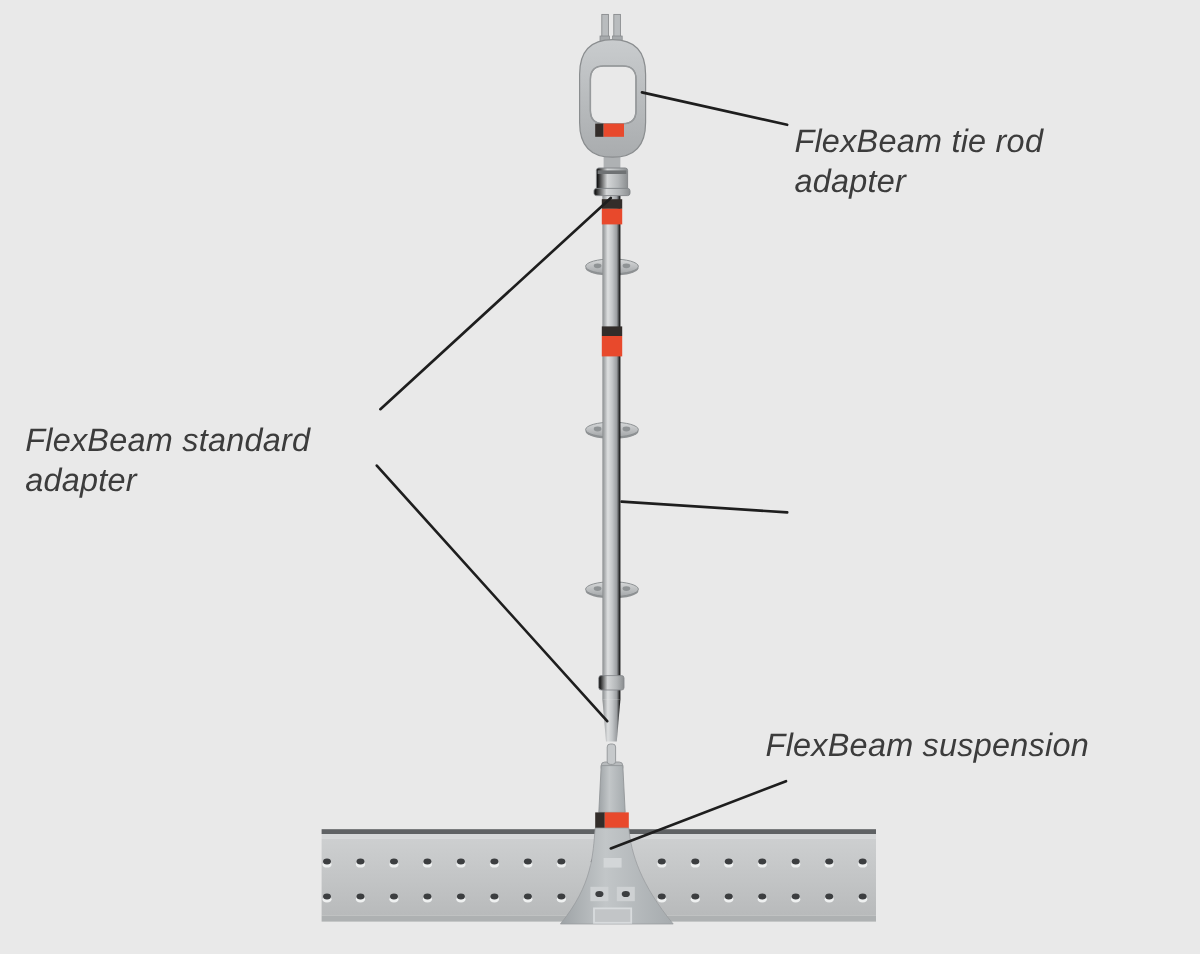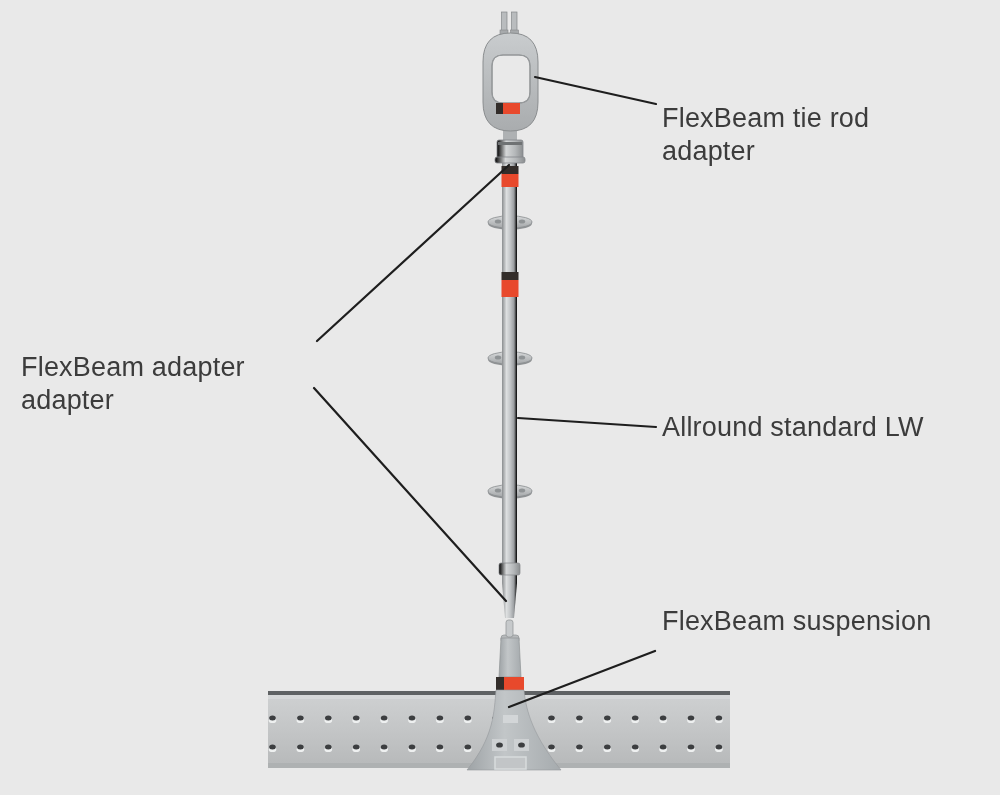--- a/index.html
+++ b/index.html
@@ -1,21 +1,21 @@
 <!DOCTYPE html>
 <html style="--text-color: #3c3c3c;"><head>
 <meta charset="utf-8">
 <style>
   html,body { margin:0; padding:0; }
   body {
     width:1000px; height:795px; overflow:hidden;
     font-family:"Liberation Sans", sans-serif;
     position:relative;
   }
-  #stage { position:relative; width:1000px; height:561px; }
+  #stage { position:relative; width:1000px; height:561px;font-style:italic; }
   svg#diagram { position:absolute; left:0; top:0; }
   .label {
     position:absolute;
     font-size:27px;
     line-height:33px;
     letter-spacing:0.2px;
     color:var(--text-color,#3c3c3c);
     white-space:nowrap;
   }
   .label span { display:block; }
@@ -213,23 +213,20 @@
         <line x1="518" y1="418" x2="656" y2="427" stroke="#1e1e1e" stroke-width="2.2" stroke-linecap="round"></line>
         <line x1="509" y1="707" x2="655" y2="651" stroke="#1e1e1e" stroke-width="2.2" stroke-linecap="round"></line>
       </g>
   </svg>
 
   <div class="label" style="left: 662px; top: 102px;">
     <span>FlexBeam tie rod</span>
     <span>adapter</span>
   </div>
   <div class="label" style="left: 21px; top: 351px;">
-    <span>FlexBeam adapter</span>
+    <span>FlexBeam standard</span>
     <span>adapter</span>
   </div>
-  <div class="label" style="left: 662px; top: 411px;">
-    <span>Allround standard LW</span>
-  </div>
-  <div class="label" style="left: 662px; top: 605px;">
+  <div class="label" style="left: 638px; top: 605px;">
     <span>FlexBeam suspension</span>
   </div>
 
 </div>
 
 </body></html>

